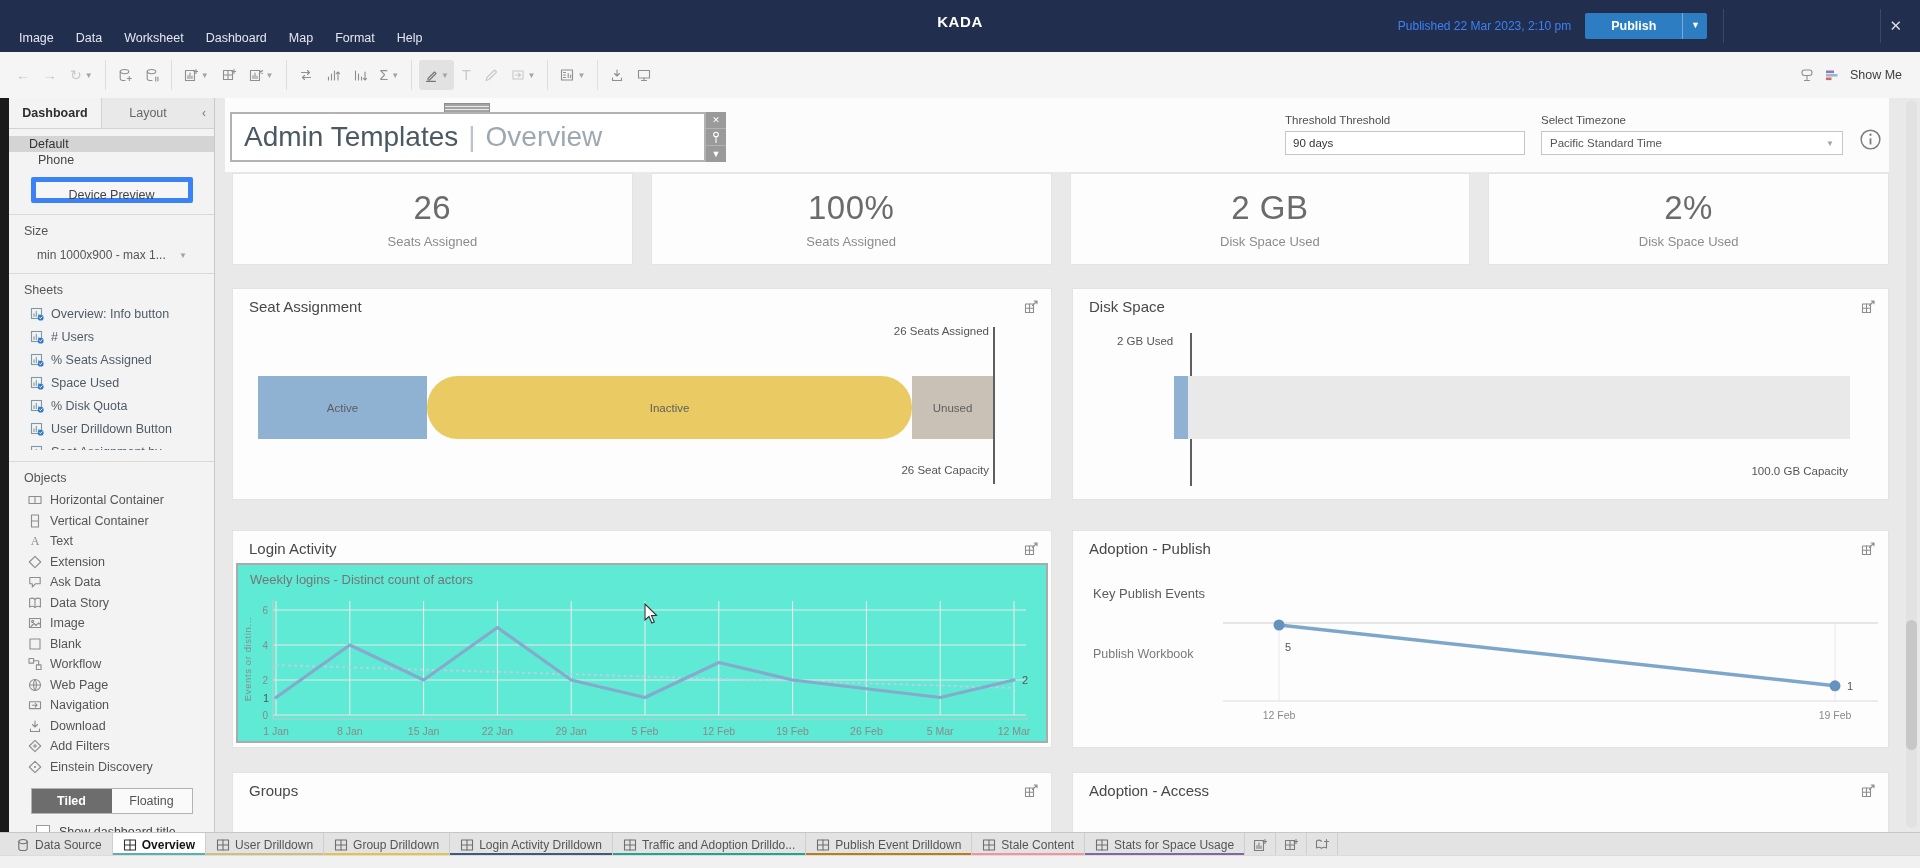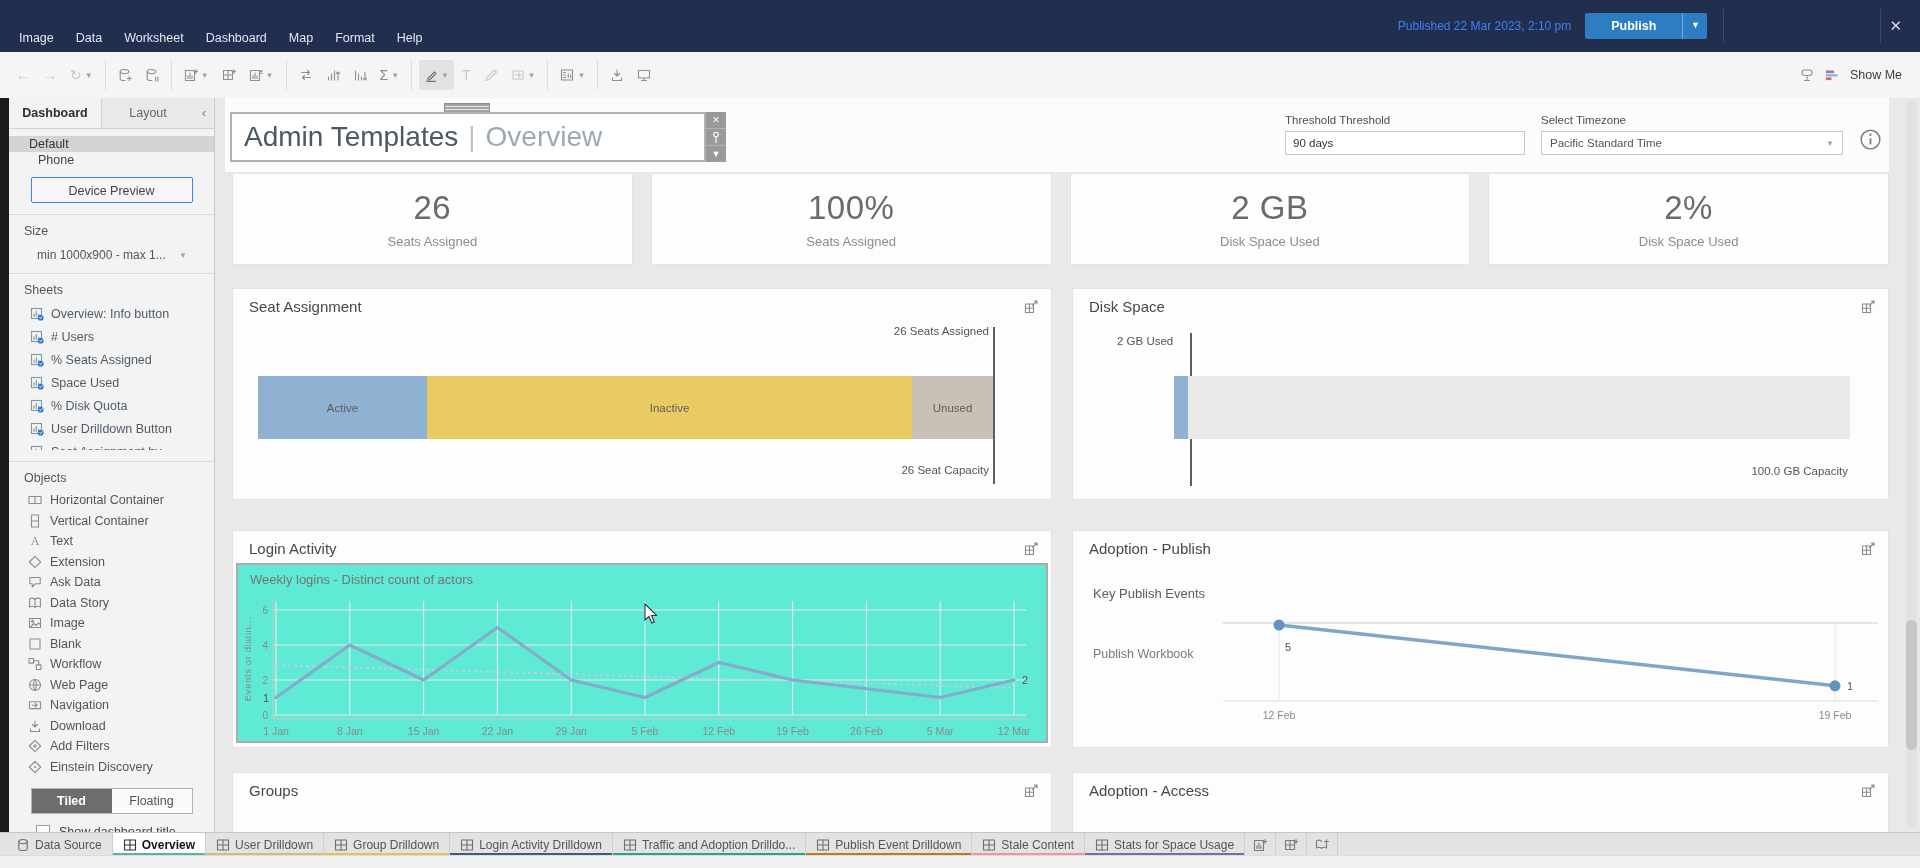--- a/index.html
+++ b/index.html
@@ -35,21 +35,21 @@
   .leftstrip{position:absolute;left:0;top:98px;width:9px;bottom:36px;background:#1a1a1a}
   .sidebar{position:absolute;left:9px;top:98px;width:206px;bottom:36px;background:#f3f3f3;border-right:1px solid #c9c9c9;box-sizing:border-box}
   .sb-tabs{height:30px;display:flex;background:#e9e9e9;border-bottom:1px solid #d2d2d2}
   .sb-tab{flex:1;text-align:center;line-height:30px;font-size:12.5px;color:#666}
   .sb-tab.active{background:#f3f3f3;color:#2e2e2e;font-weight:bold;border-right:1px solid #d2d2d2}
   .sb-collapse{width:20px;line-height:30px;text-align:center;color:#777;font-size:12px}
   .device-list{margin-top:7px}
   .device-row{font-size:12.5px;color:#333;height:16px;line-height:16px;padding-left:20px}
   .device-row.selected{background:#d4d4d4}
   .device-row.indent{padding-left:29px;color:#444}
-  .device-preview{display:block;margin:9px auto 0;width:162px;height:26px;border:1px solid #3b82f6;border-radius:2px;background:#f6f6f6;font-size:12.5px;color:#444;text-align:center;line-height:24px;box-sizing:border-box}
+  .device-preview{display:block;margin:9px auto 0;width:162px;height:26px;border:5px solid #3b82f6;border-radius:2px;background:#f6f6f6;font-size:12.5px;color:#444;text-align:center;line-height:24px;box-sizing:border-box}
   .sb-divider{height:1px;background:#d9d9d9;margin-top:11px}
   .sb-label{font-size:12.5px;color:#555;padding:9px 0 0 15px}
   .size-select{display:flex;align-items:center;justify-content:space-between;margin:10px 0 0 28px;width:150px;font-size:12px;color:#555}
   .sheet-list{margin-top:5px;height:148px;overflow:hidden}
   .sheet-item{display:flex;align-items:center;gap:7px;height:23px;padding-left:21px;font-size:12.5px;color:#4e5b66}
   .obj-list{margin-top:5px}
   .obj-item{display:flex;align-items:center;gap:8px;height:20.5px;padding-left:19px;font-size:12.5px;color:#555}
   .obj-item .icon{color:#8d8d8d;width:14px}
   .tf-toggle{display:flex;width:162px;margin:11px auto 0;height:26px;border:1px solid #b3b3b3;box-sizing:border-box}
   .tf-btn{flex:1;text-align:center;line-height:24px;font-size:12.5px}
@@ -114,20 +114,21 @@
   .tab.active{background:#fff;color:#141414;font-weight:bold}
   .tab.active .icon{color:#333}
   .tab-ul{position:absolute;left:0;right:0;bottom:0;height:3px}
   .tab-btn{width:30px;display:flex;align-items:center;justify-content:center;border-right:1px solid #cfcfcf;color:#7c7c7c}
   .statusbar{position:absolute;left:0;right:0;bottom:0;height:12px;background:#f1f1f1;border-top:1px solid #dcdcdc}
 </style>
 </head>
 <body>
 
 <div class="topbar">
+  <div class="app-title">KADA</div>
   <div class="menubar" id="menubar">
       <div class="menu-item">Image</div>
       <div class="menu-item">Data</div>
       <div class="menu-item">Worksheet</div>
       <div class="menu-item">Dashboard</div>
       <div class="menu-item">Map</div>
       <div class="menu-item">Format</div>
       <div class="menu-item">Help</div>
     </div>
   <div class="pubwrap">
@@ -637,21 +638,21 @@
           <path d="M1.5 8.25h8M5.5 4v8.5"></path>
           <path d="M8.5 5.5 13 1M10.2 1H13v2.8"></path>
         </svg>
       </span>
     <div class="seat-ann" style="top:36px">26 Seats Assigned</div>
     <div class="refline" style="left:760px;top:38px;height:157px"></div>
     <div class="seat-bar" id="seat-bar">
         <div class="seg" style="width: 23%; background: rgb(143, 178, 210);">
           <span>Active</span>
         </div>
-        <div class="seg" style="width: 66%; background: rgb(233, 202, 99);">
+        <div class="seg" style="width: 66%; background: rgb(233, 202, 99); border-radius: 31px;">
           <span>Inactive</span>
         </div>
         <div class="seg" style="width: 11%; background: rgb(201, 193, 181);">
           <span>Unused</span>
         </div>
       </div>
     <div class="seat-ann" style="top:175px">26 Seat Capacity</div>
   </div>
 
   <div class="panel" style="left:857px;top:190px;width:817px;height:212px">

